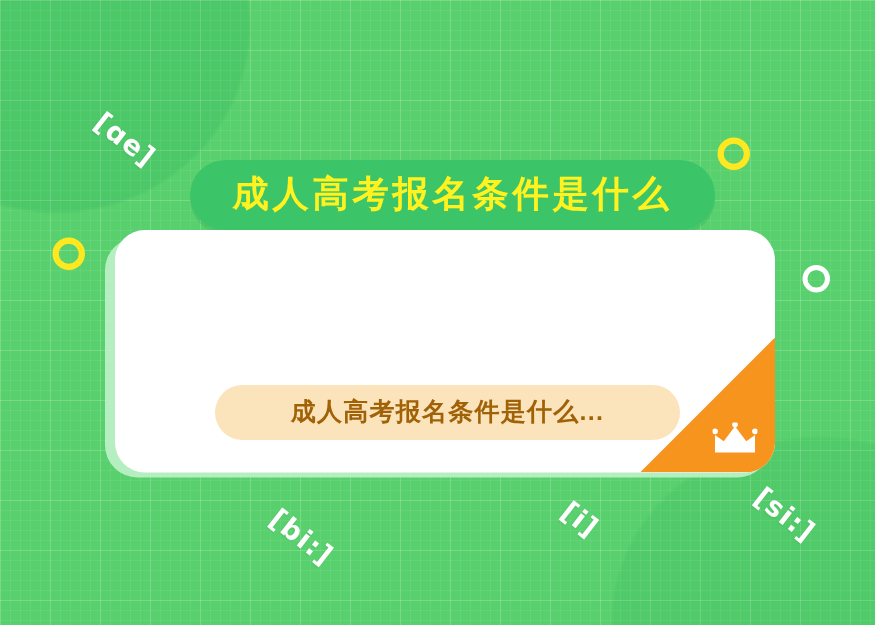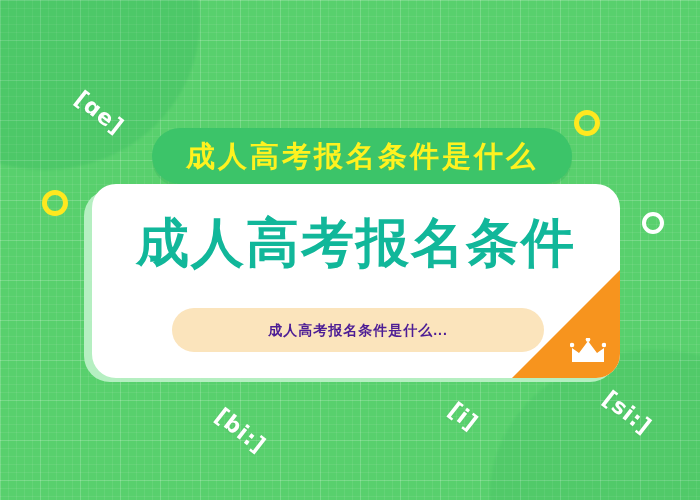--- a/index.html
+++ b/index.html
@@ -151,22 +151,22 @@
     top: 124px;
     width: 372px;
     height: 44px;
     background: #fbe4bc;
     border-radius: 22px;
     display: flex;
     align-items: center;
     justify-content: center;
   }
   .subtitle-text {
-    color: #4c1d95;
-    font-size: 14px;
+    color: #a16207;
+    font-size: 20px;
     font-weight: 700;
     letter-spacing: 1px;
     line-height: 1;
   }
 </style>
 </head>
 <body>
 
 <div id="poster">
 
@@ -192,20 +192,19 @@
 
     <div class="corner-wedge"></div>
 
     <svg class="crown-icon" viewBox="0 0 36 26">
       <path d="M2 24 L2 10 L9 15 L18 3 L27 15 L34 10 L34 24 Z" fill="#ffffff"></path>
       <circle cx="2" cy="7" r="2.3" fill="#ffffff"></circle>
       <circle cx="18" cy="1.6" r="2.3" fill="#ffffff"></circle>
       <circle cx="34" cy="7" r="2.3" fill="#ffffff"></circle>
     </svg>
 
-    <div class="main-title">成人高考报名条件</div>
 
     <div class="subtitle-pill">
       <span class="subtitle-text">成人高考报名条件是什么...</span>
     </div>
   </div>
 
 </div>
 
 </body></html>

